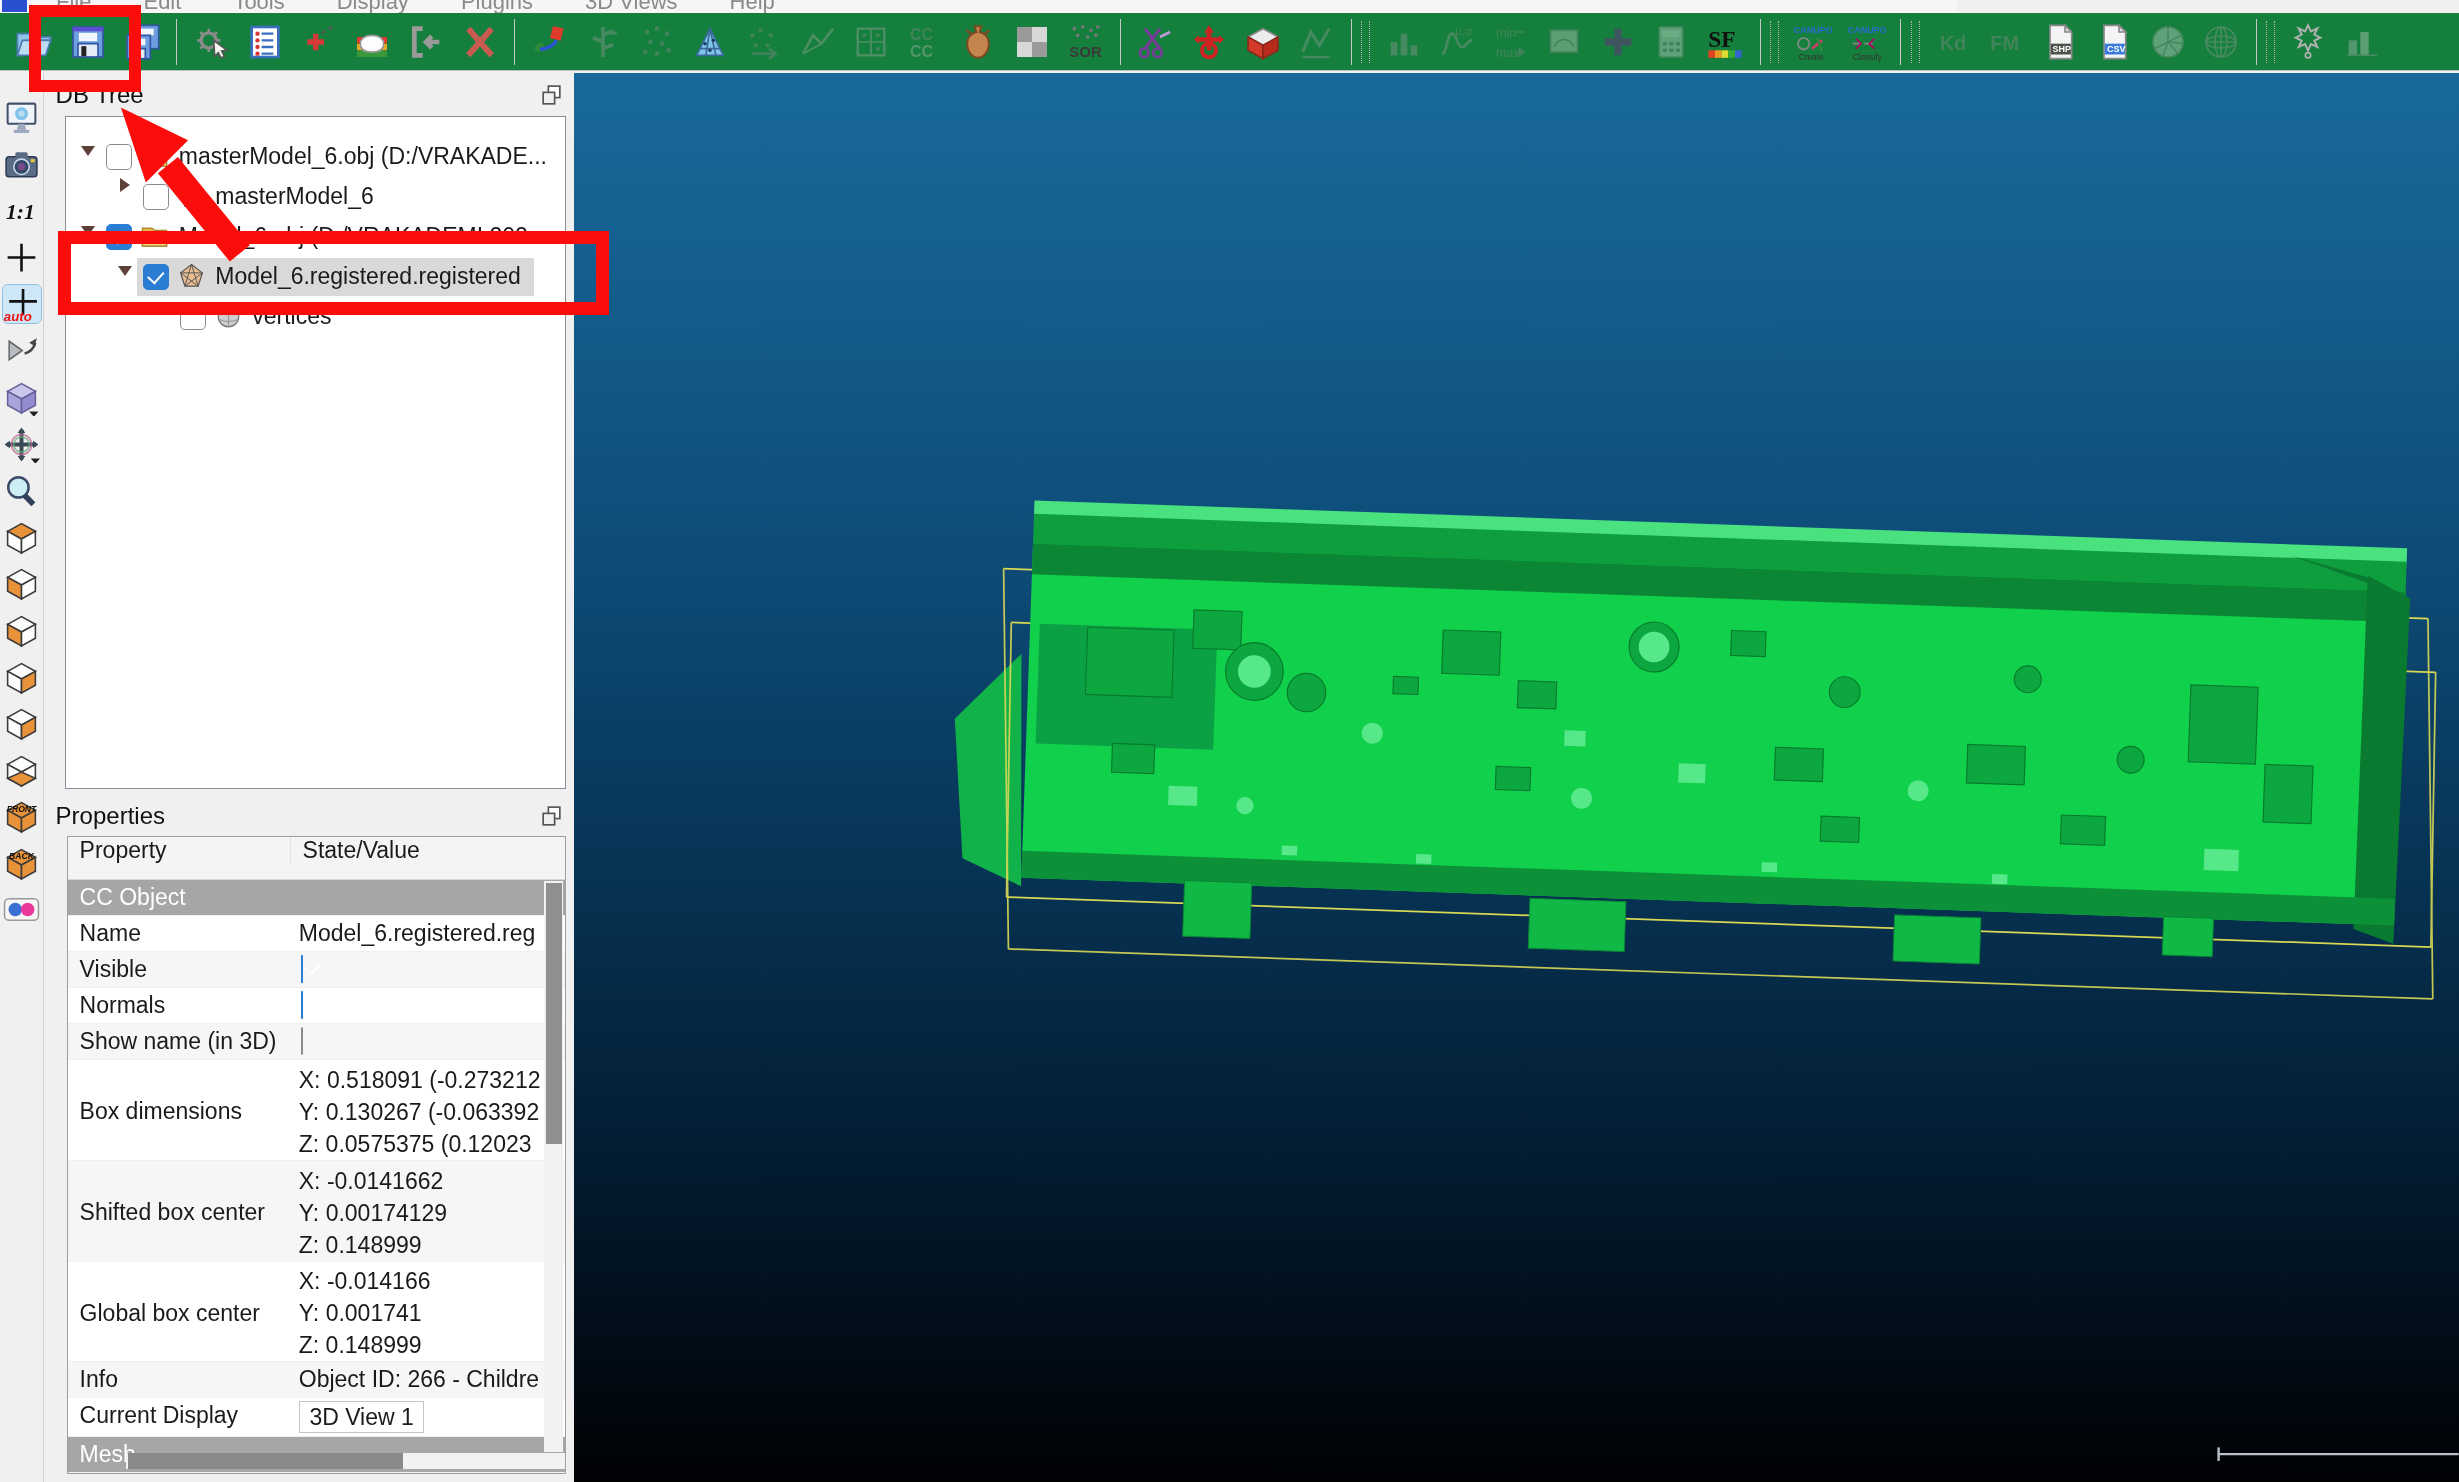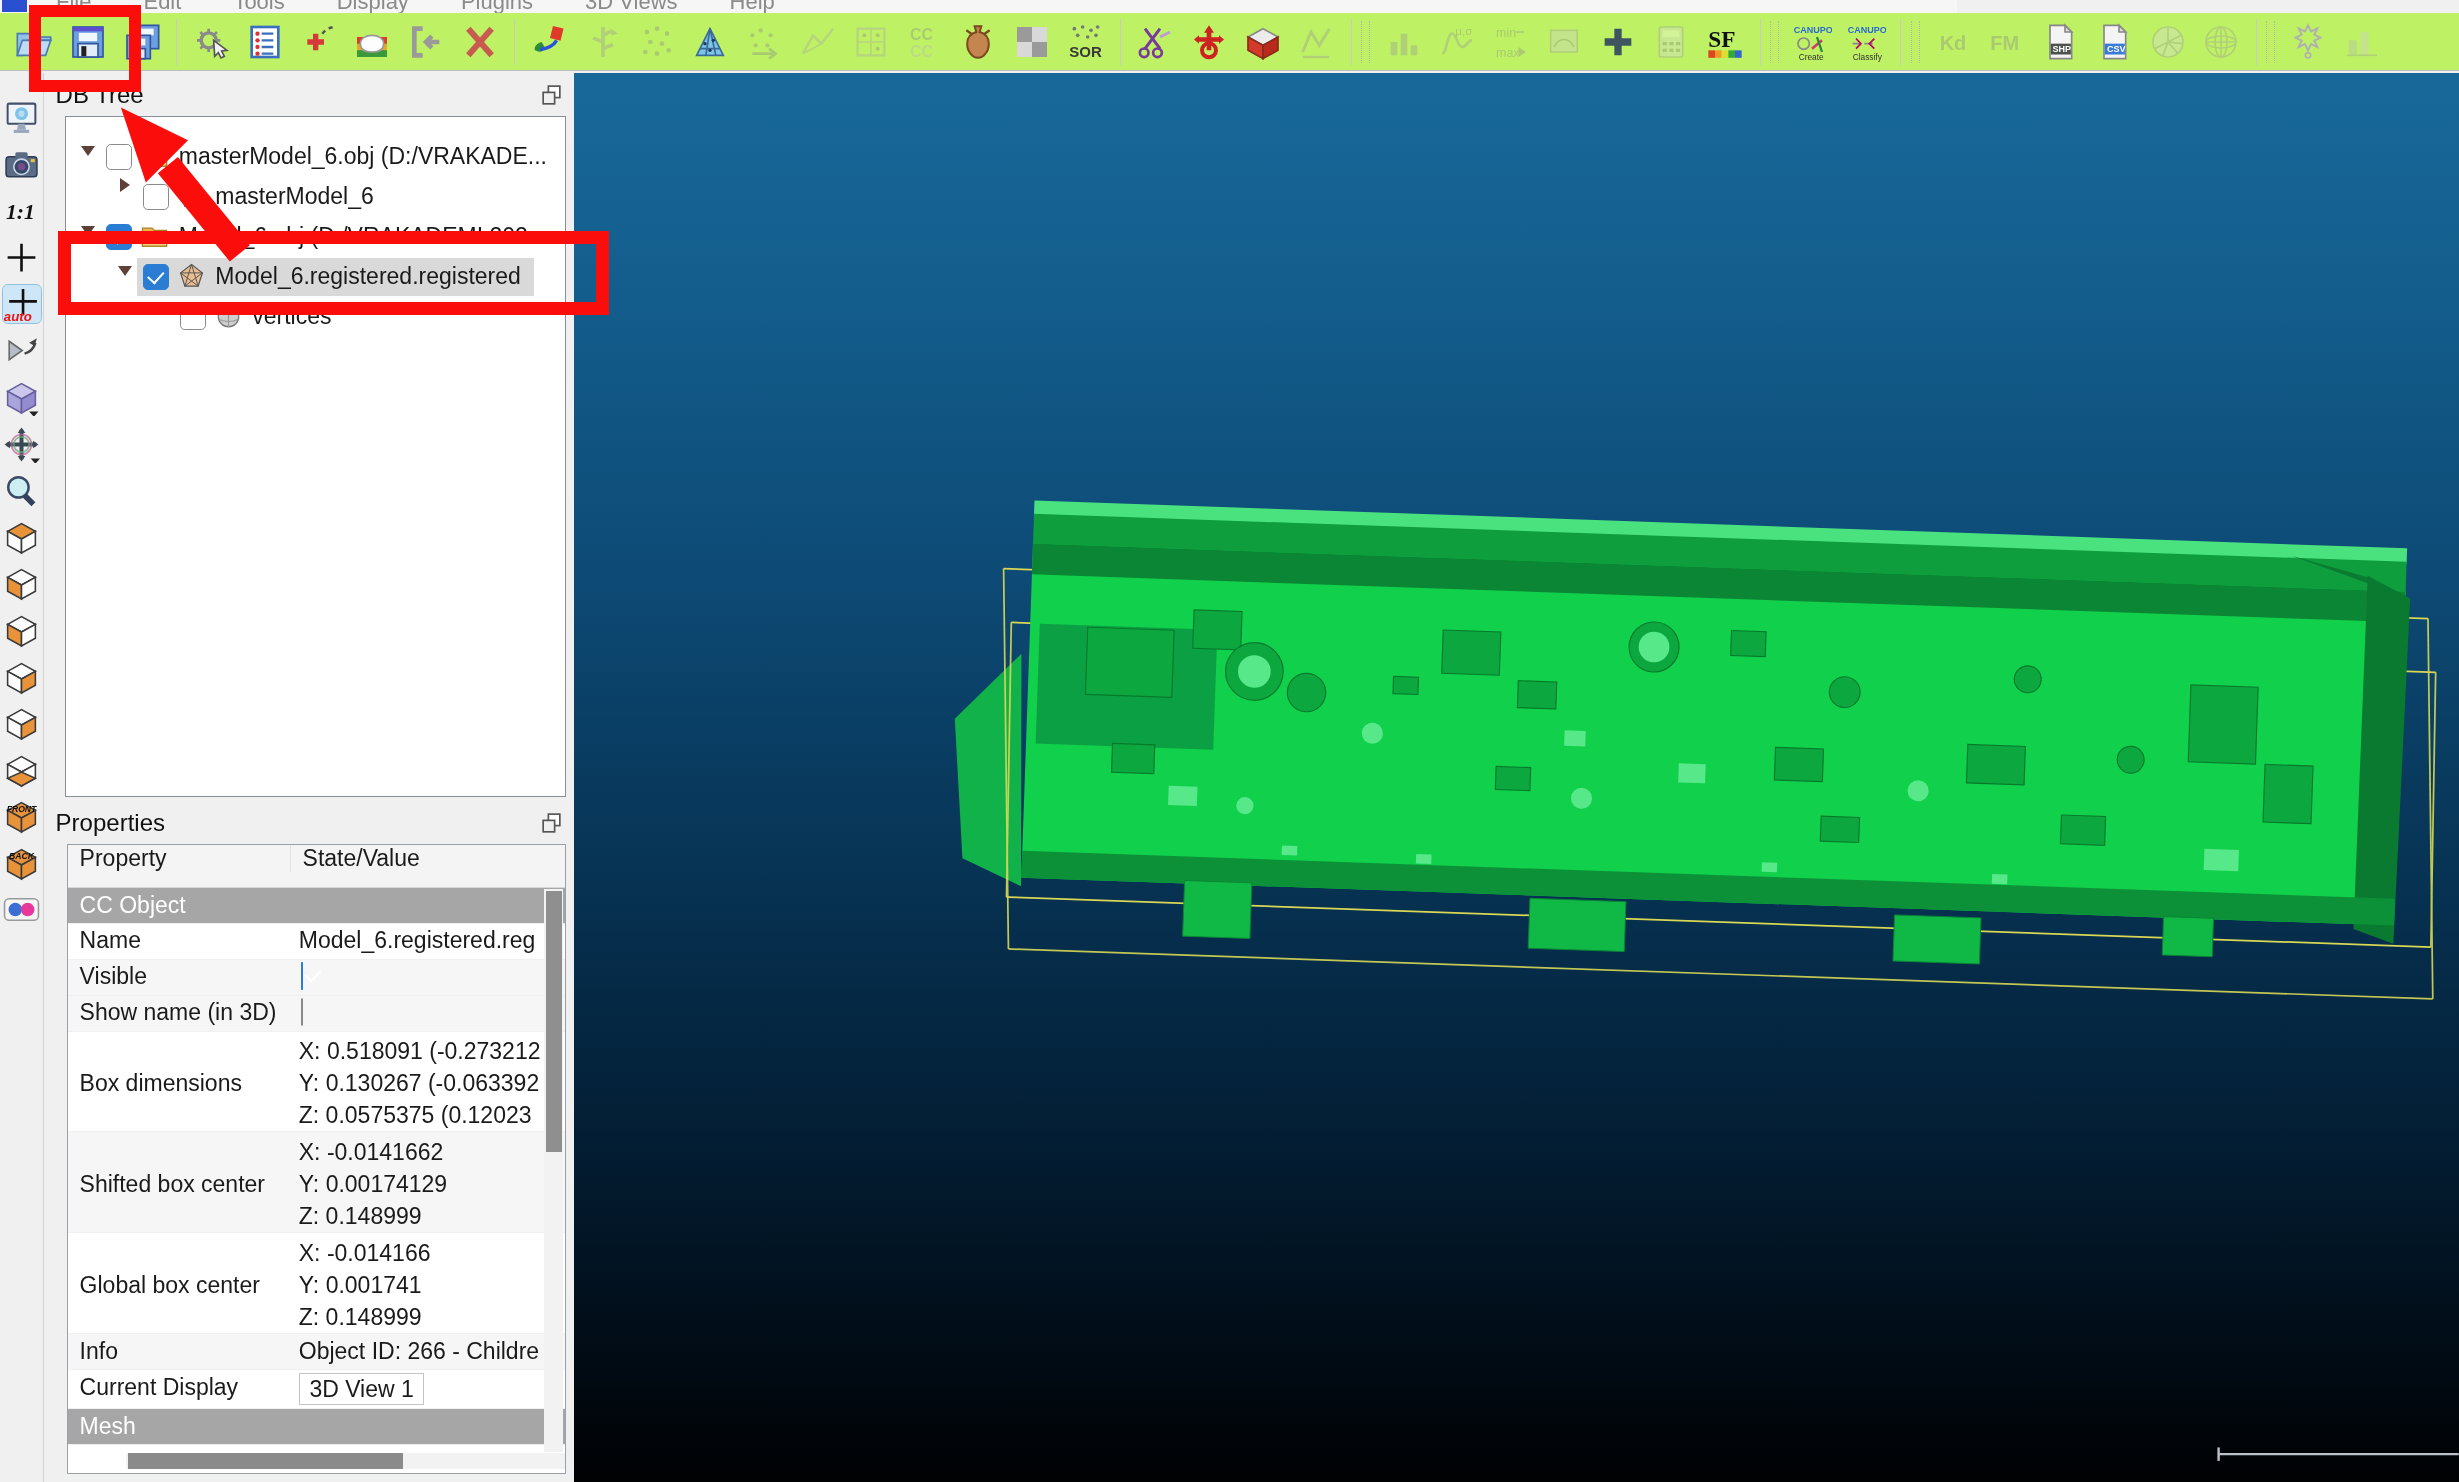--- a/index.html
+++ b/index.html
@@ -4,21 +4,21 @@
 <style>
   html,body{margin:0;padding:0;background:#d8d8d8;}
   .app{position:relative;width:2459px;height:1482px;background:#f0f0f0;overflow:hidden;
        font-family:"Liberation Sans",sans-serif;color:#1a1a1a;}
   
   .menubar{position:absolute;left:0;top:0;width:1957px;height:13.4px;background:#f6f6f6;overflow:hidden;}
   .appicon{position:absolute;left:1.9px;top:0;width:25px;height:11.5px;background:#2a4fd0;}
   .menus{position:absolute;left:56px;top:0;white-space:nowrap;}
   .menus span{display:inline-block;font-size:22px;color:#8a8a8a;position:relative;top:-10.6px;margin-right:52px;}
   
-  .toolbar{position:absolute;left:0;top:13.4px;width:2459px;height:58px;background:#bef264;
+  .toolbar{position:absolute;left:0;top:13.4px;width:2459px;height:58px;background:#15803d;
            border-bottom:1.9px solid #bfbfbf;display:flex;align-items:center;padding-left:7.7px;box-sizing:border-box;}
   .tgroup{display:flex;align-items:center;}
   .sep{width:1px;height:46px;background:#c9c9c9;margin:0 7.7px;}
   .handle{width:6.7px;height:42px;border-left:1.9px dotted #b5b5b5;border-right:1.9px dotted #b5b5b5;margin:0 6.7px 0 1.9px;}
   .tb{width:44px;height:44px;margin:0 4.8px;display:inline-flex;align-items:center;justify-content:center;border-radius:2.9px;}
   .tb svg{width:40px;height:40px;}
   .tb.dis{opacity:.38;filter:grayscale(1);}
   
   .main{position:absolute;left:0;top:73px;width:2459px;height:1409px;display:flex;}
   .sidebar{width:44px;background:#f0f0f0;border-right:1px solid #d2d2d2;padding-top:17.3px;box-sizing:border-box;}
@@ -664,20 +664,24 @@
                 <div class="lbl">CC Object</div>
               </div>
               <div class="prow" style="height: 35px;">
                 <div class="lbl">Name</div>
                 <div class="val">Model_6.registered.reg</div>
               </div>
               <div class="prow alt" style="height: 35px;">
                 <div class="lbl">Visible</div>
                 <div class="val"><span class="cb on" style="margin: 2.9px 0px 0px 1.9px;"></span></div>
               </div>
+              <div class="prow" style="height: 35px;">
+                <div class="lbl">Normals</div>
+                <div class="val"><span class="cb on" style="margin: 2.9px 0px 0px 1.9px;"></span></div>
+              </div>
               <div class="prow alt" style="height: 35px;">
                 <div class="lbl">Show name (in 3D)</div>
                 <div class="val"><span class="cb" style="margin: 2.9px 0px 0px 1.9px;"></span></div>
               </div>
               <div class="prow" style="align-items: center;">
                 <div class="lbl">Box dimensions</div>
                 <div class="val">
                   <div class="pline">X: 0.518091 (-0.273212</div>
                   <div class="pline">Y: 0.130267 (-0.063392</div>
                   <div class="pline">Z: 0.0575375 (0.12023</div>

